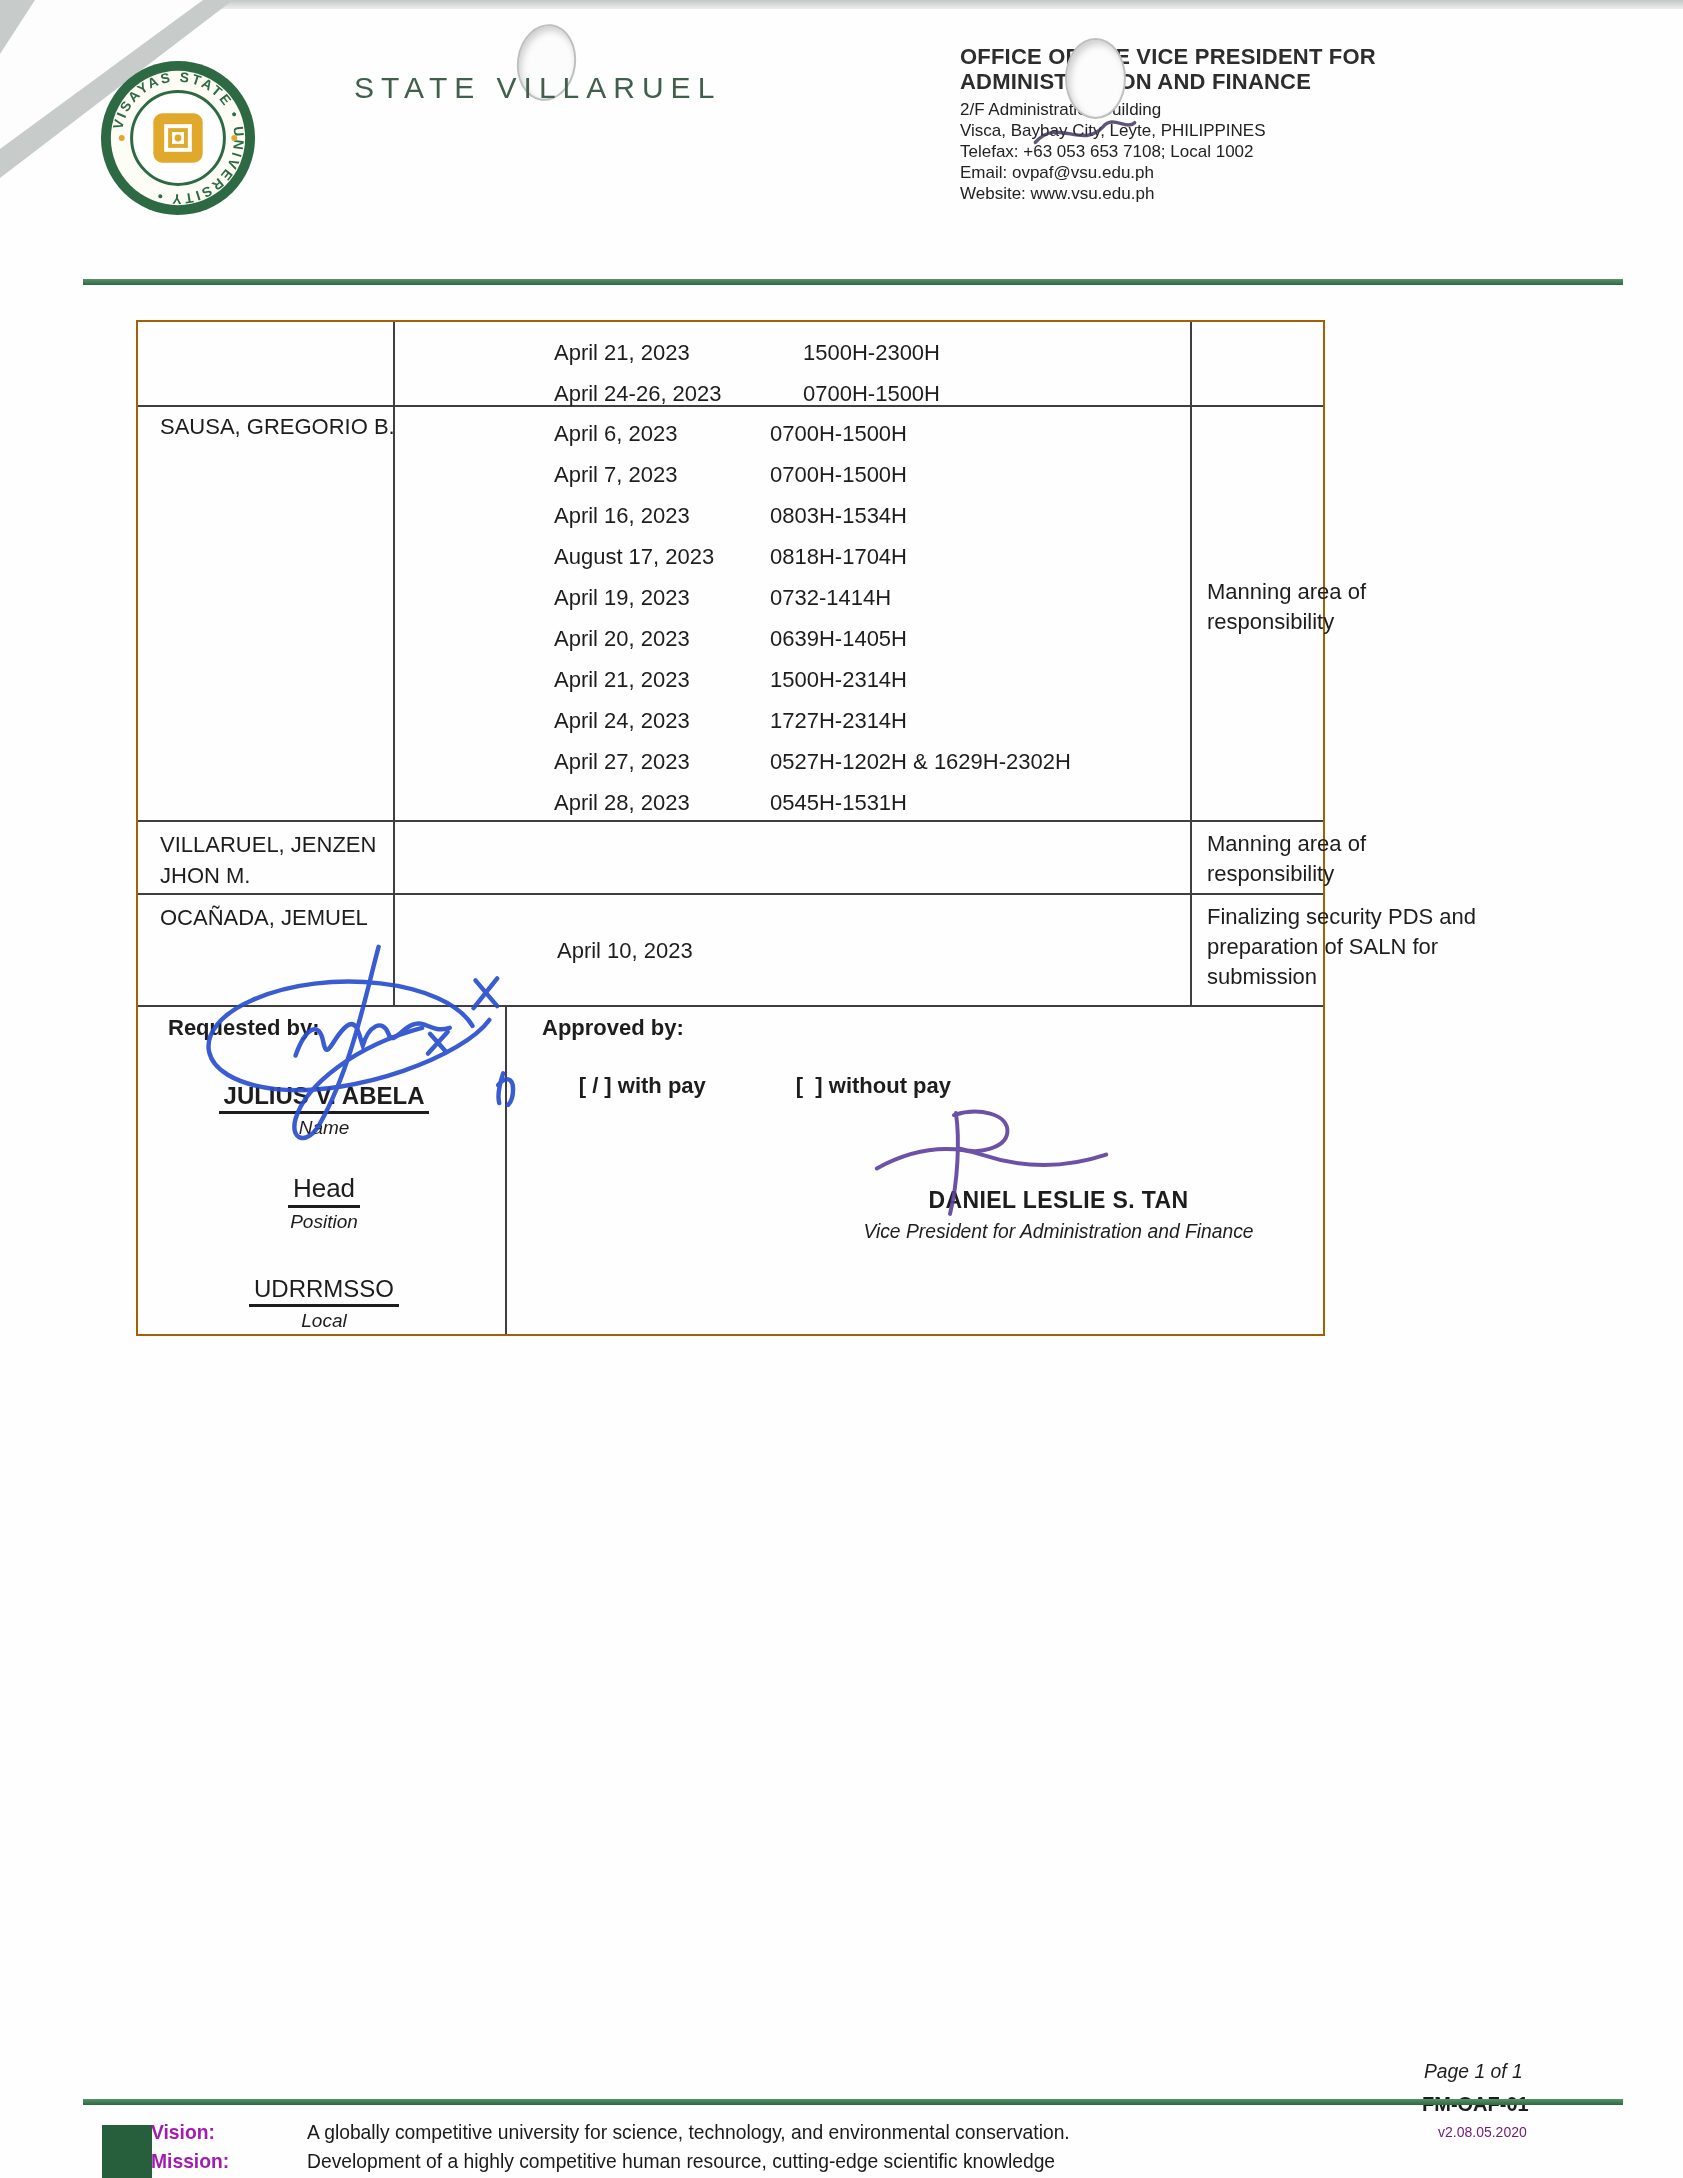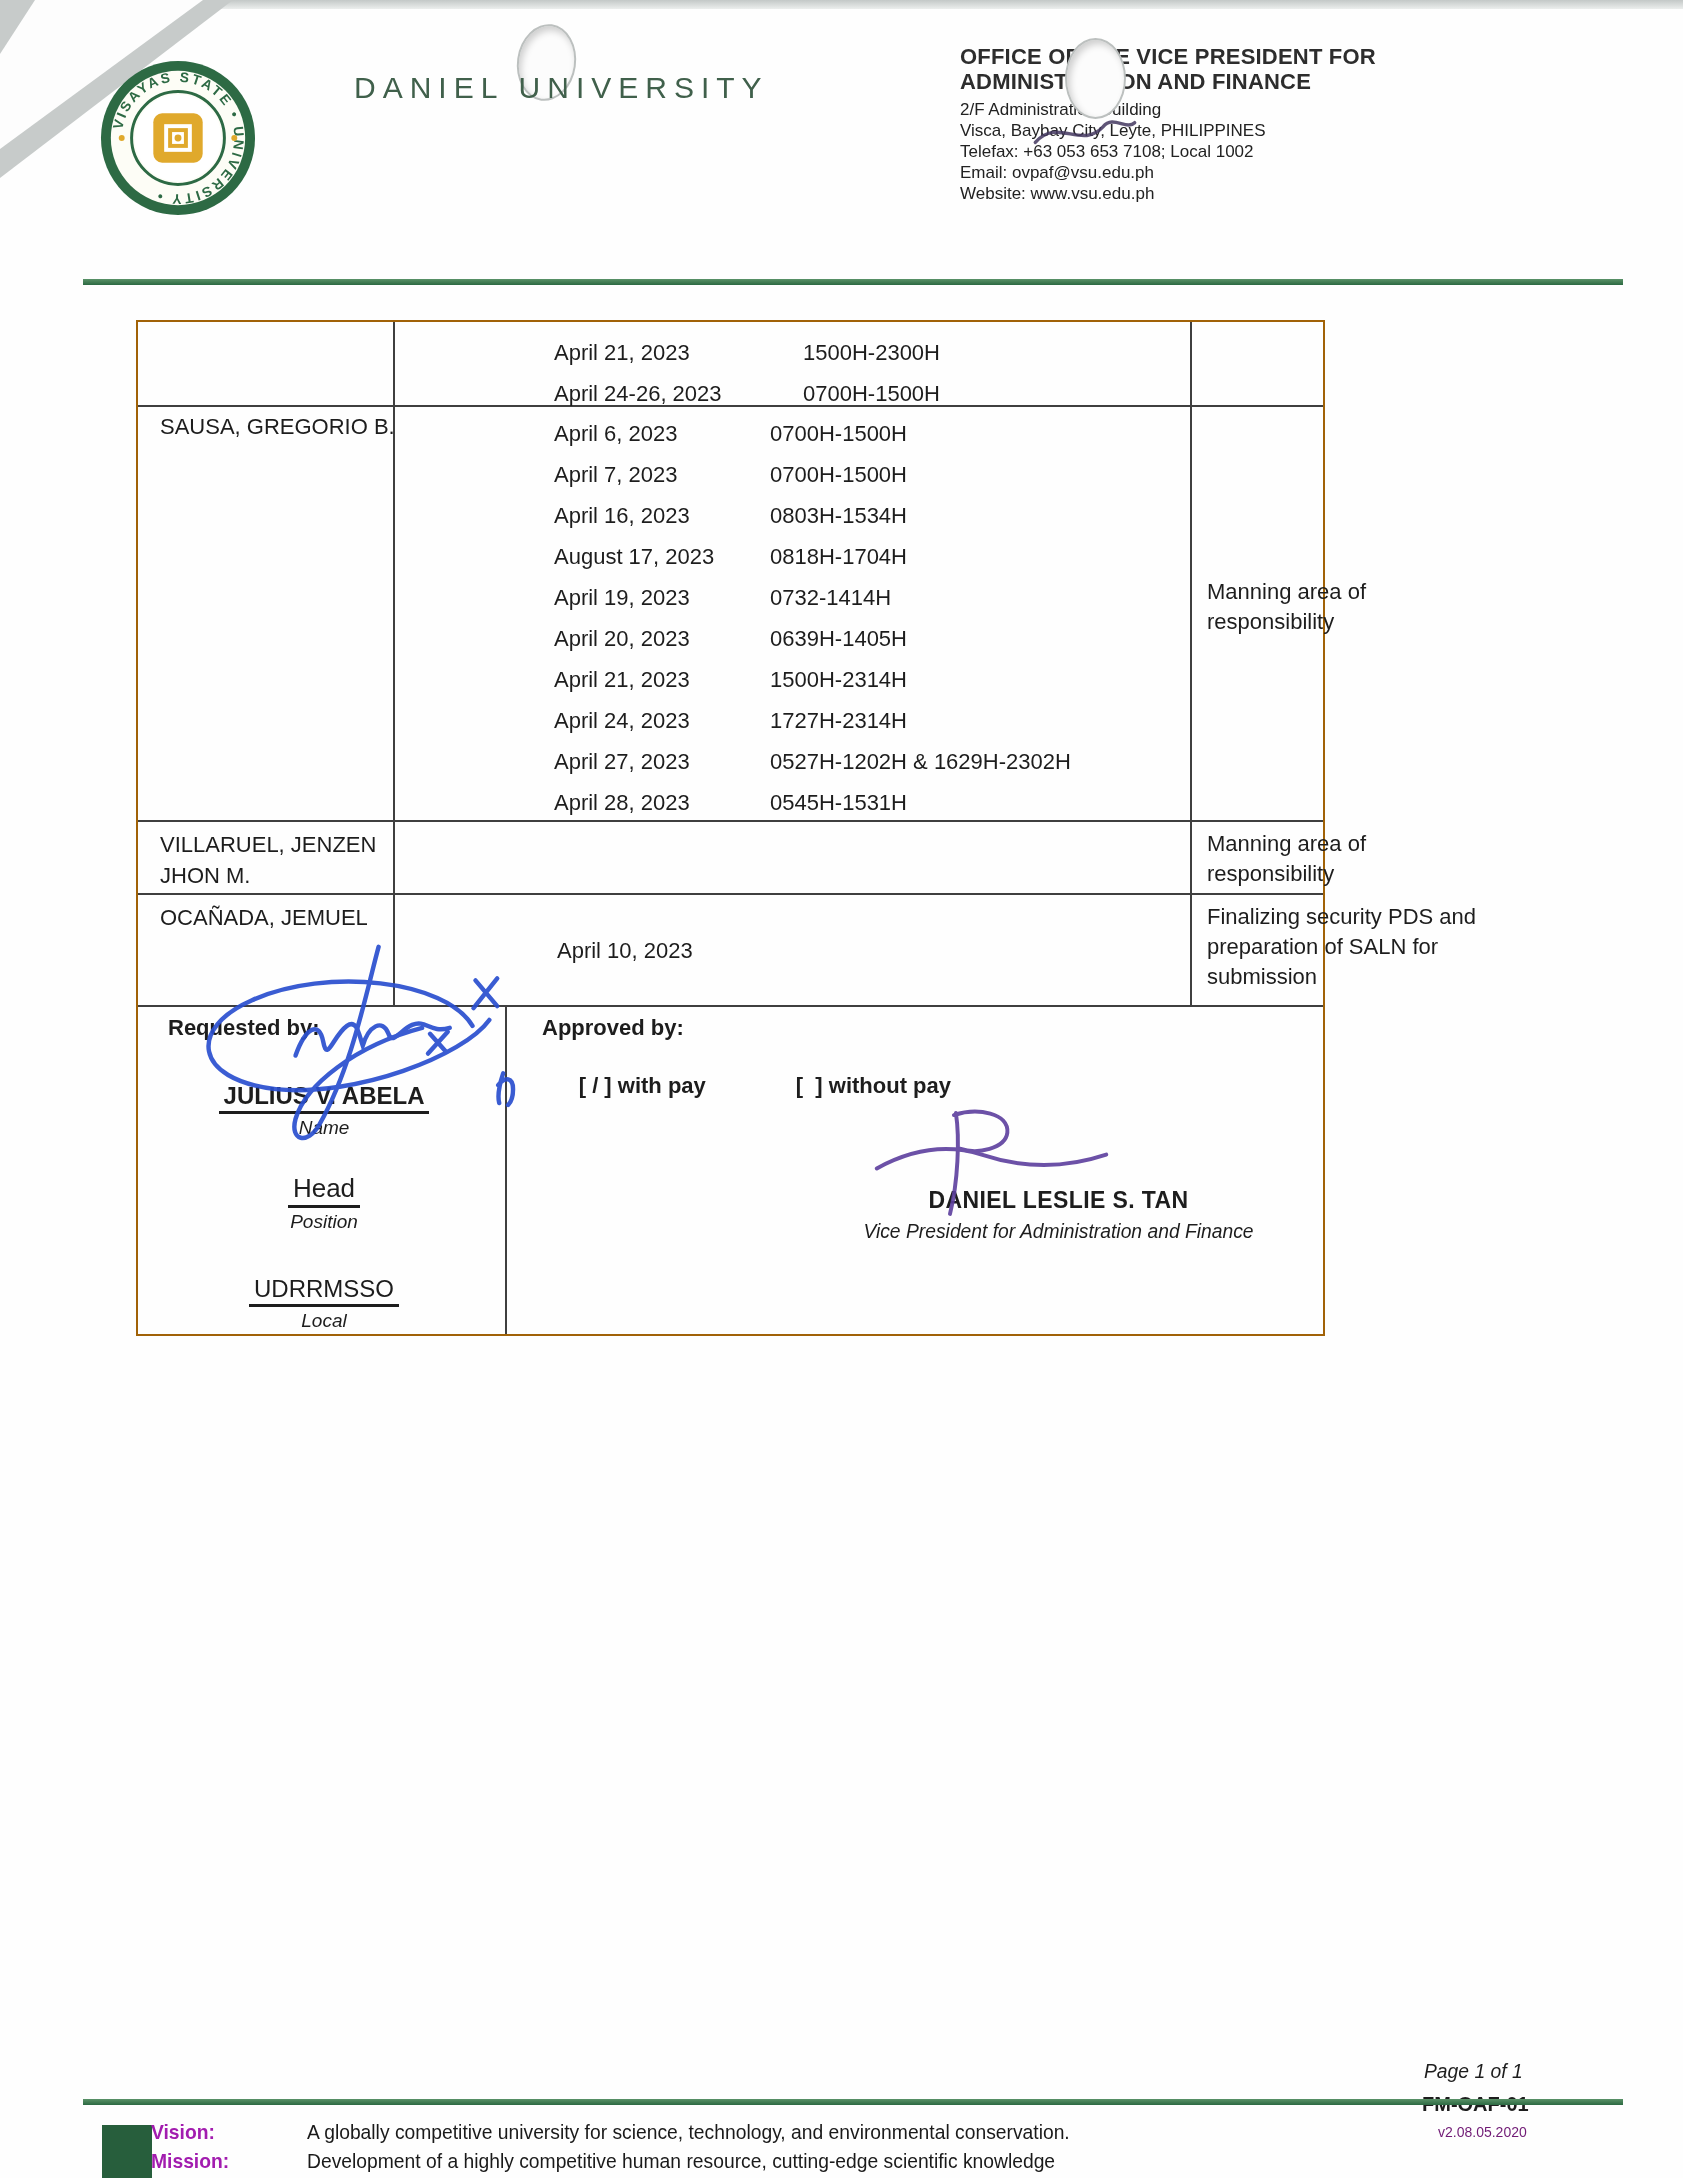--- a/index.html
+++ b/index.html
@@ -83,21 +83,21 @@
     <circle cx="80" cy="80" r="44" fill="#ffffff"></circle>
     <rect x="55" y="55" width="50" height="50" rx="9" fill="#e0a92c"></rect>
     <rect x="66" y="66" width="28" height="28" fill="#ffffff"></rect>
     <rect x="72" y="72" width="16" height="16" fill="none" stroke="#e0a92c" stroke-width="4"></rect>
     <circle cx="80" cy="80" r="3.5" fill="#e0a92c"></circle>
     <circle cx="23" cy="80" r="3" fill="#e0a92c"></circle>
     <circle cx="137" cy="80" r="3" fill="#e0a92c"></circle>
   </svg>
 
   <div class="wordmark">
-    <div class="small">DANIEL UNIVERSITY</div>
+    <div class="small">STATE VILLARUEL</div>
   </div>
 
   <div class="officeblock">
     <div class="b">OFFICE OF THE VICE PRESIDENT FOR</div>
     <div class="b">ADMINISTRATION AND FINANCE</div>
     <div class="r first">2/F Administration Building</div>
     <div class="r">Visca, Baybay City, Leyte, PHILIPPINES</div>
     <div class="r">Telefax: +63 053 653 7108; Local 1002</div>
     <div class="r">Email: ovpaf@vsu.edu.ph</div>
     <div class="r">Website: www.vsu.edu.ph</div>

